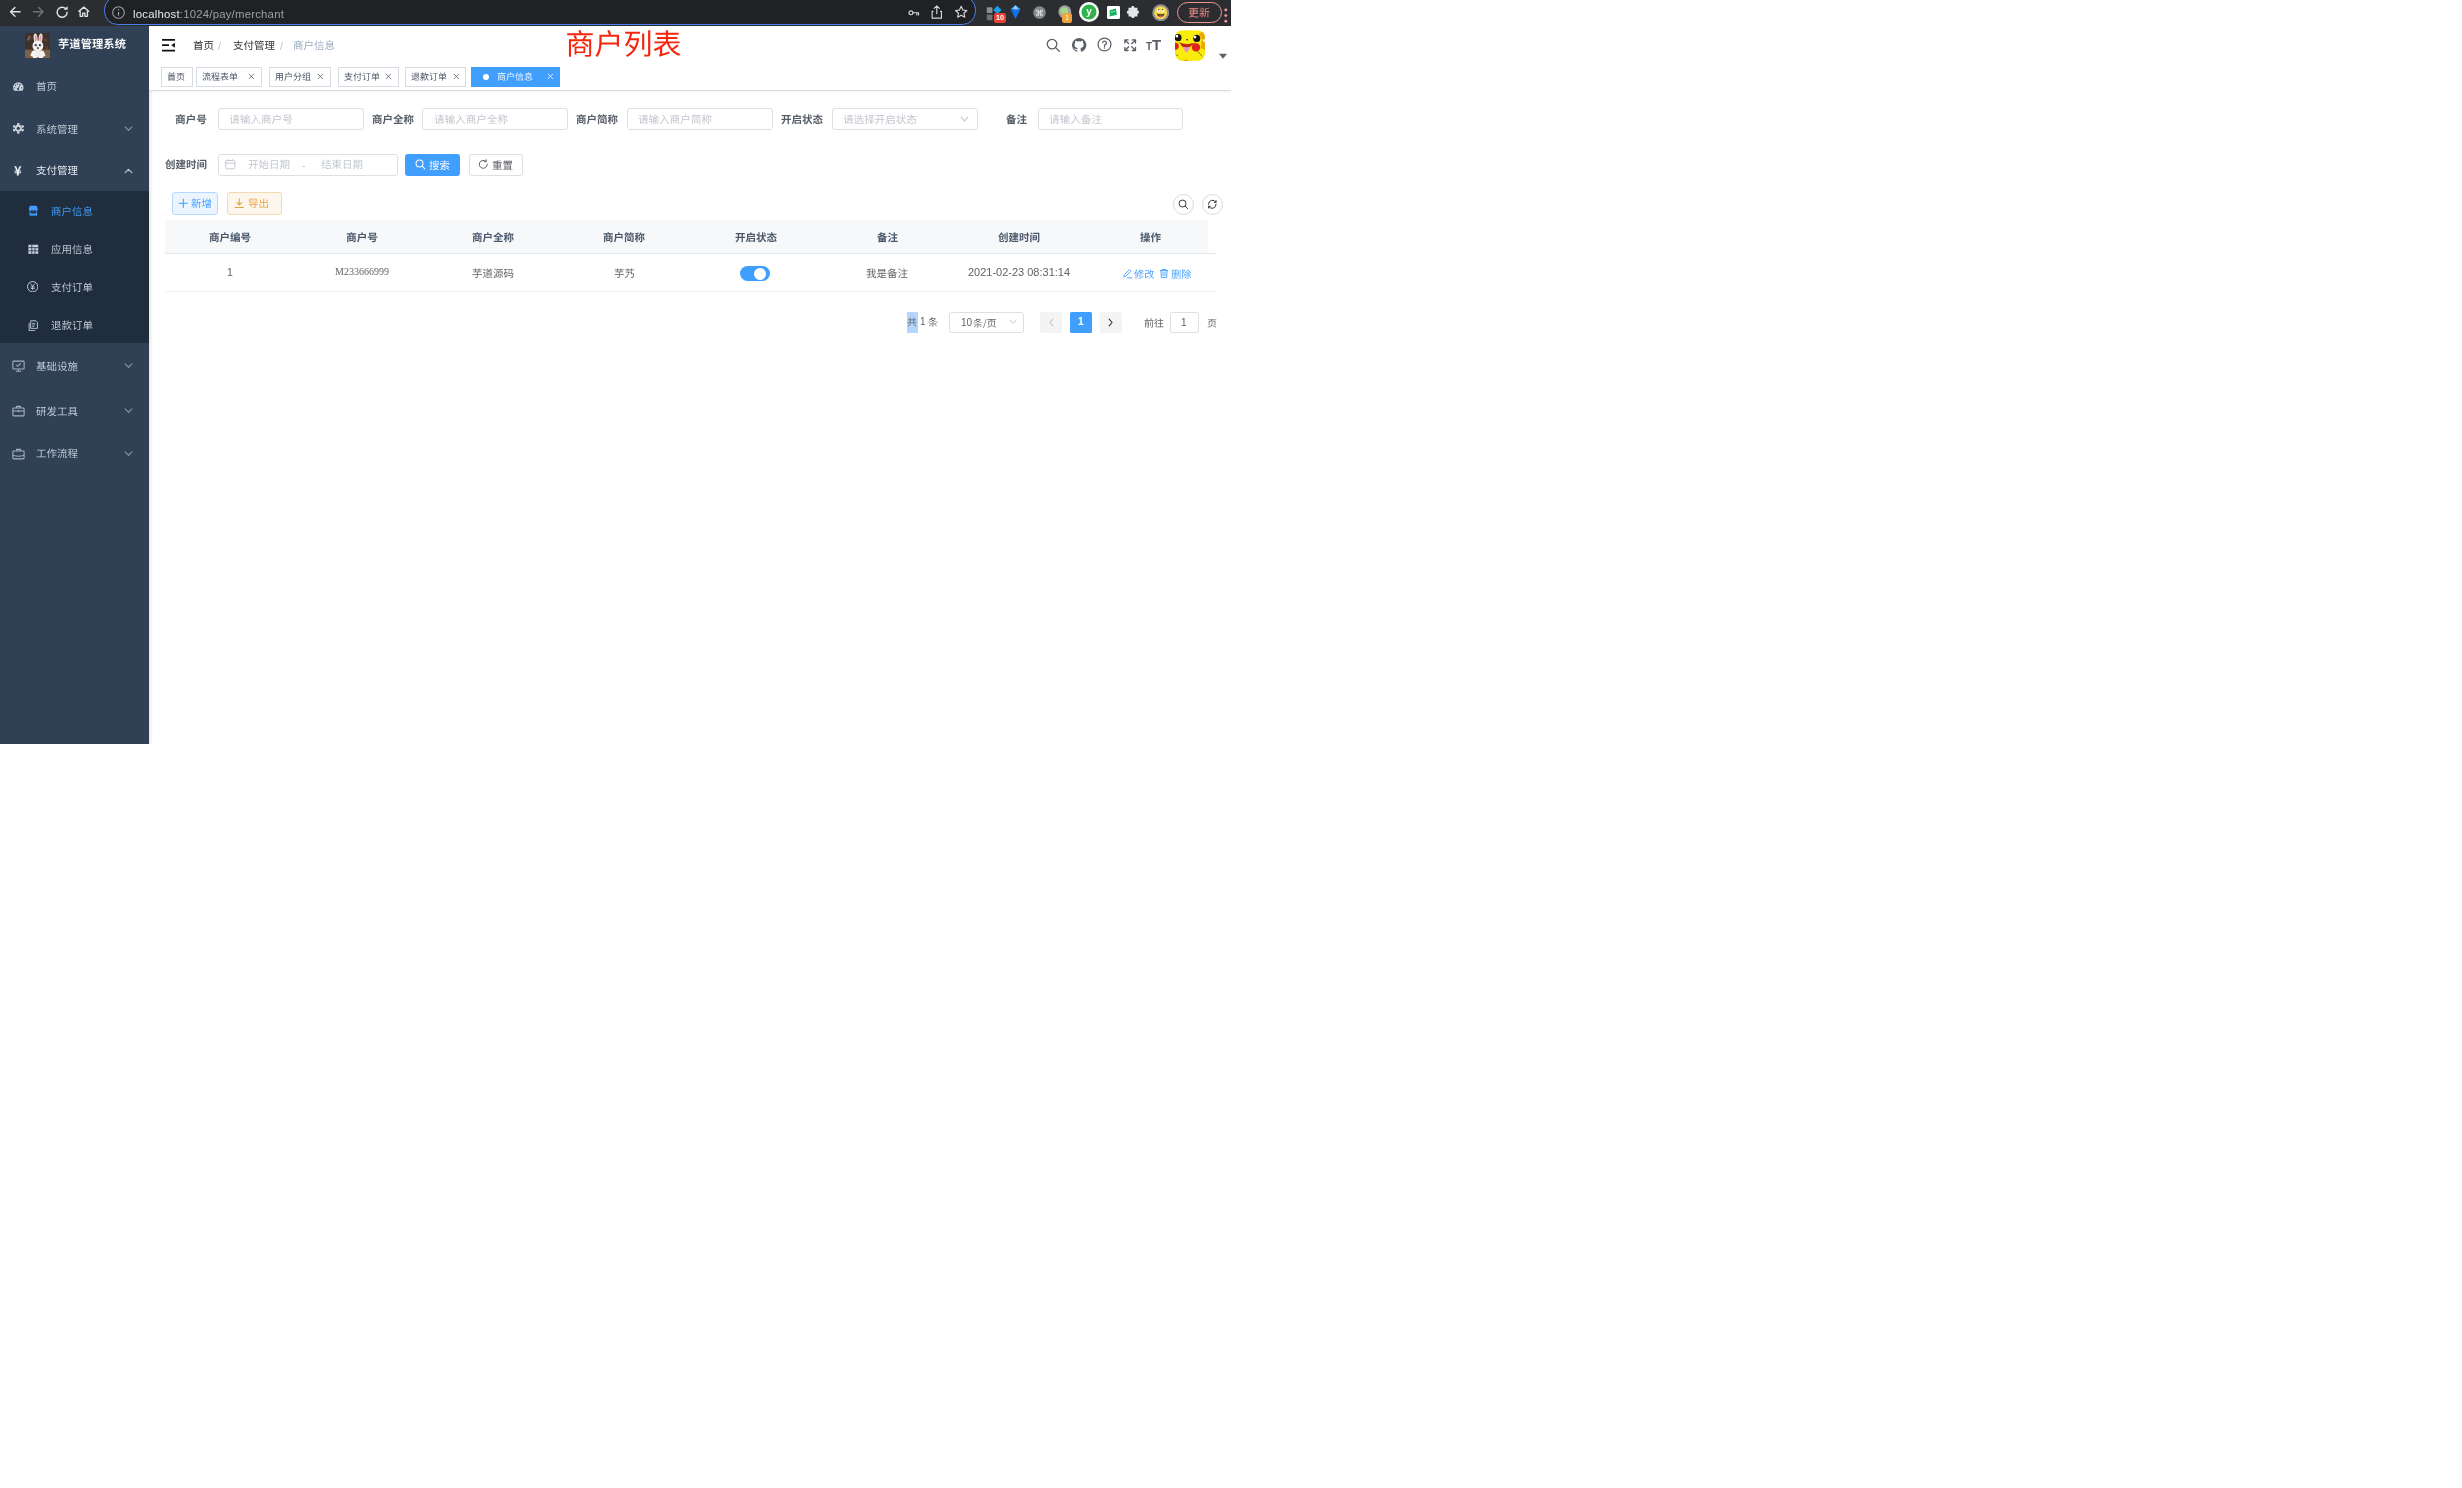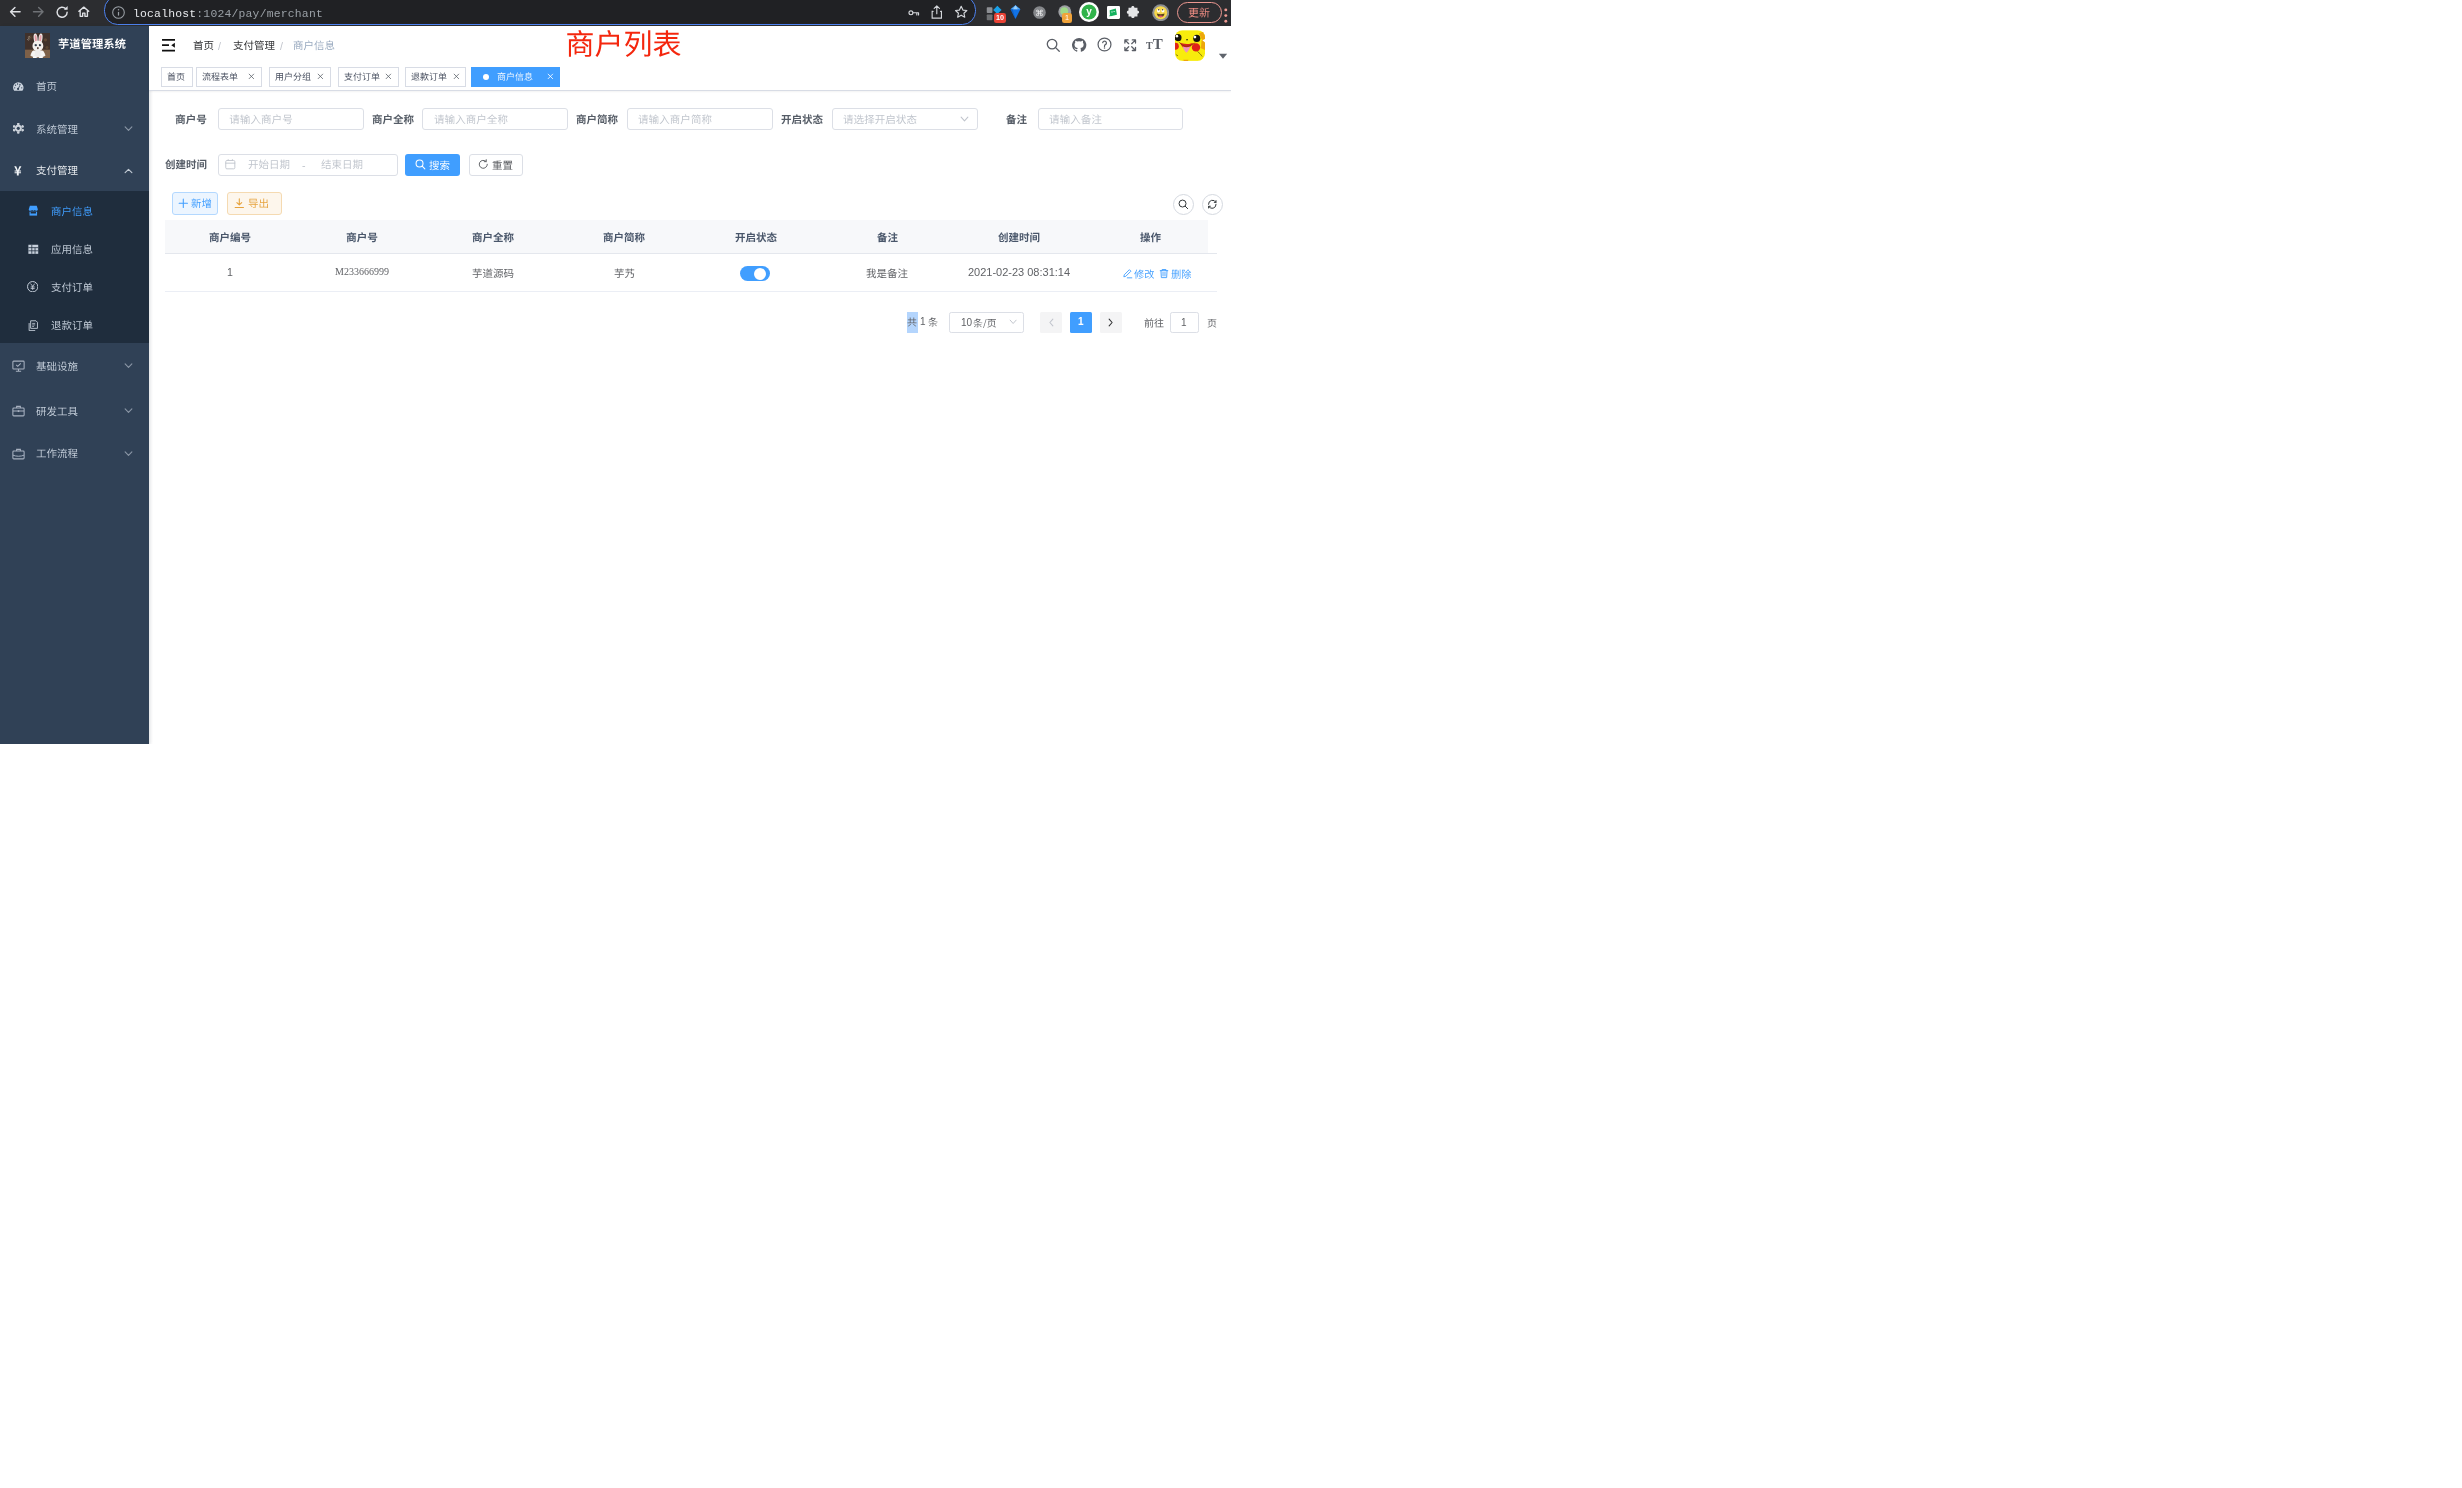--- a/index.html
+++ b/index.html
@@ -121,21 +121,21 @@
   </svg>
 <svg style="position:absolute;left:77px;top:5.3px" width="13.6" height="13.6" viewBox="0 0 18 18">
     <path d="M2.5 8.2 9 2.8l6.5 5.4M4.2 7.4V15h3.3v-4.2h3V15h3.3V7.4" stroke="#dfe1e5" stroke-width="1.8" fill="none" stroke-linecap="round" stroke-linejoin="round"></path>
   </svg>
 <div style="position:absolute;left:104px;top:-4.5px;width:870px;height:27px;background:#202124;border:1.9px solid #4d82f0;border-radius:13.6px"></div>
 <svg style="position:absolute;left:112px;top:6px" width="13" height="13" viewBox="0 0 17 17">
     <circle cx="8.5" cy="8.5" r="7.6" stroke="#9aa0a6" stroke-width="1.4" fill="none"></circle>
     <rect x="7.7" y="7.6" width="1.6" height="5" rx="0.8" fill="#9aa0a6"></rect>
     <circle cx="8.5" cy="5" r="1" fill="#9aa0a6"></circle>
   </svg>
-<div style="position:absolute;left:133px;top:8px;font-family:Liberation Mono, monospace;font-size:11.4px;letter-spacing:0.2px;color:#9aa0a6;white-space:pre"><span style="color:#e8eaed">localhost</span>:1024/pay/merchant</div>
+<div style="position:absolute;left:133px;top:8px;font-family:Liberation Sans, sans-serif;font-size:11.4px;letter-spacing:0.2px;color:#9aa0a6;white-space:pre"><span style="color:#e8eaed">localhost</span>:1024/pay/merchant</div>
 <svg style="position:absolute;left:907px;top:6px" width="13.6" height="13.6" viewBox="0 0 18 18">
     <circle cx="5.2" cy="9" r="2.6" stroke="#d3d6da" stroke-width="1.5" fill="none"></circle>
     <path d="M7.8 9h7.5M13 9v2.8M15.3 9v2.8" stroke="#d3d6da" stroke-width="1.5" fill="none" stroke-linecap="round"></path>
   </svg>
 <svg style="position:absolute;left:930px;top:4.5px" width="13.6" height="15" viewBox="0 0 18 20">
     <path d="M9 1.5v10M5.5 4.5 9 1.2l3.5 3.3" stroke="#d3d6da" stroke-width="1.5" fill="none" stroke-linecap="round" stroke-linejoin="round"></path>
     <path d="M4 8.5H2.8v9h12.4v-9H14" stroke="#d3d6da" stroke-width="1.5" fill="none" stroke-linecap="round"></path>
   </svg>
 <svg style="position:absolute;left:954px;top:5.3px" width="14.4" height="14.4" viewBox="0 0 19 19">
     <path d="M9.5 1.8l2.3 4.9 5.2.6-3.9 3.6 1.1 5.2-4.7-2.7-4.7 2.7 1.1-5.2L2 7.3l5.2-.6z" stroke="#d3d6da" stroke-width="1.5" fill="none" stroke-linejoin="round"></path>
@@ -398,21 +398,21 @@
   </svg>
 <svg style="position:absolute;left:1097px;top:37px" width="15" height="15" viewBox="0 0 20 20">
     <circle cx="10" cy="10" r="8.6" stroke="#5a5e66" stroke-width="1.6" fill="none"></circle>
     <path d="M7.6 7.6a2.5 2.5 0 1 1 3.6 2.6c-.8.4-1.2.9-1.2 1.8v.5" stroke="#5a5e66" stroke-width="1.6" fill="none" stroke-linecap="round"></path>
     <circle cx="10" cy="14.6" r="1" fill="#5a5e66"></circle>
   </svg>
 <svg style="position:absolute;left:1123px;top:38px" width="14.4" height="14.4" viewBox="0 0 19 19">
     <path d="M2 7V2h5M12 2h5v5M17 12v5h-5M7 17H2v-12" fill="none" stroke="#5a5e66" stroke-width="0"></path>
     <path d="M11.5 7.5 16.5 2.5M16.5 2.5h-4.2M16.5 2.5v4.2M7.5 11.5l-5 5M2.5 16.5h4.2M2.5 16.5v-4.2M11.5 11.5l5 5M16.5 16.5v-4.2M16.5 16.5h-4.2M7.5 7.5l-5-5M2.5 2.5h4.2M2.5 2.5v4.2" stroke="#5a5e66" stroke-width="1.7" fill="none" stroke-linecap="round" stroke-linejoin="round"></path>
   </svg>
-<div style="position:absolute;left:1146px;top:36px;font-family:Liberation Serif, serif;color:#5a5e66;font-weight:bold"><span style="font-size:10px">T</span><span style="font-size:15px">T</span></div>
+<div style="position:absolute;left:1146px;top:36px;font-family:Liberation Sans, sans-serif;color:#5a5e66;font-weight:bold"><span style="font-size:10px">T</span><span style="font-size:15px">T</span></div>
 <svg style="position:absolute;left:1175px;top:30px" width="30" height="31" viewBox="0 0 40 41">
     <defs>
       <clipPath id="pk">
         <rect width="40" height="41" rx="10"></rect>
       </clipPath>
     </defs>
     <g clip-path="url(#pk)">
       <rect width="40" height="41" fill="#f8ec0c"></rect>
       <path d="M32 4l8-3v14l-5-4z" fill="#eda70b"></path>
       <path d="M35.5 13 41 10v17l-6.5-3z" fill="#eda70b"></path>

